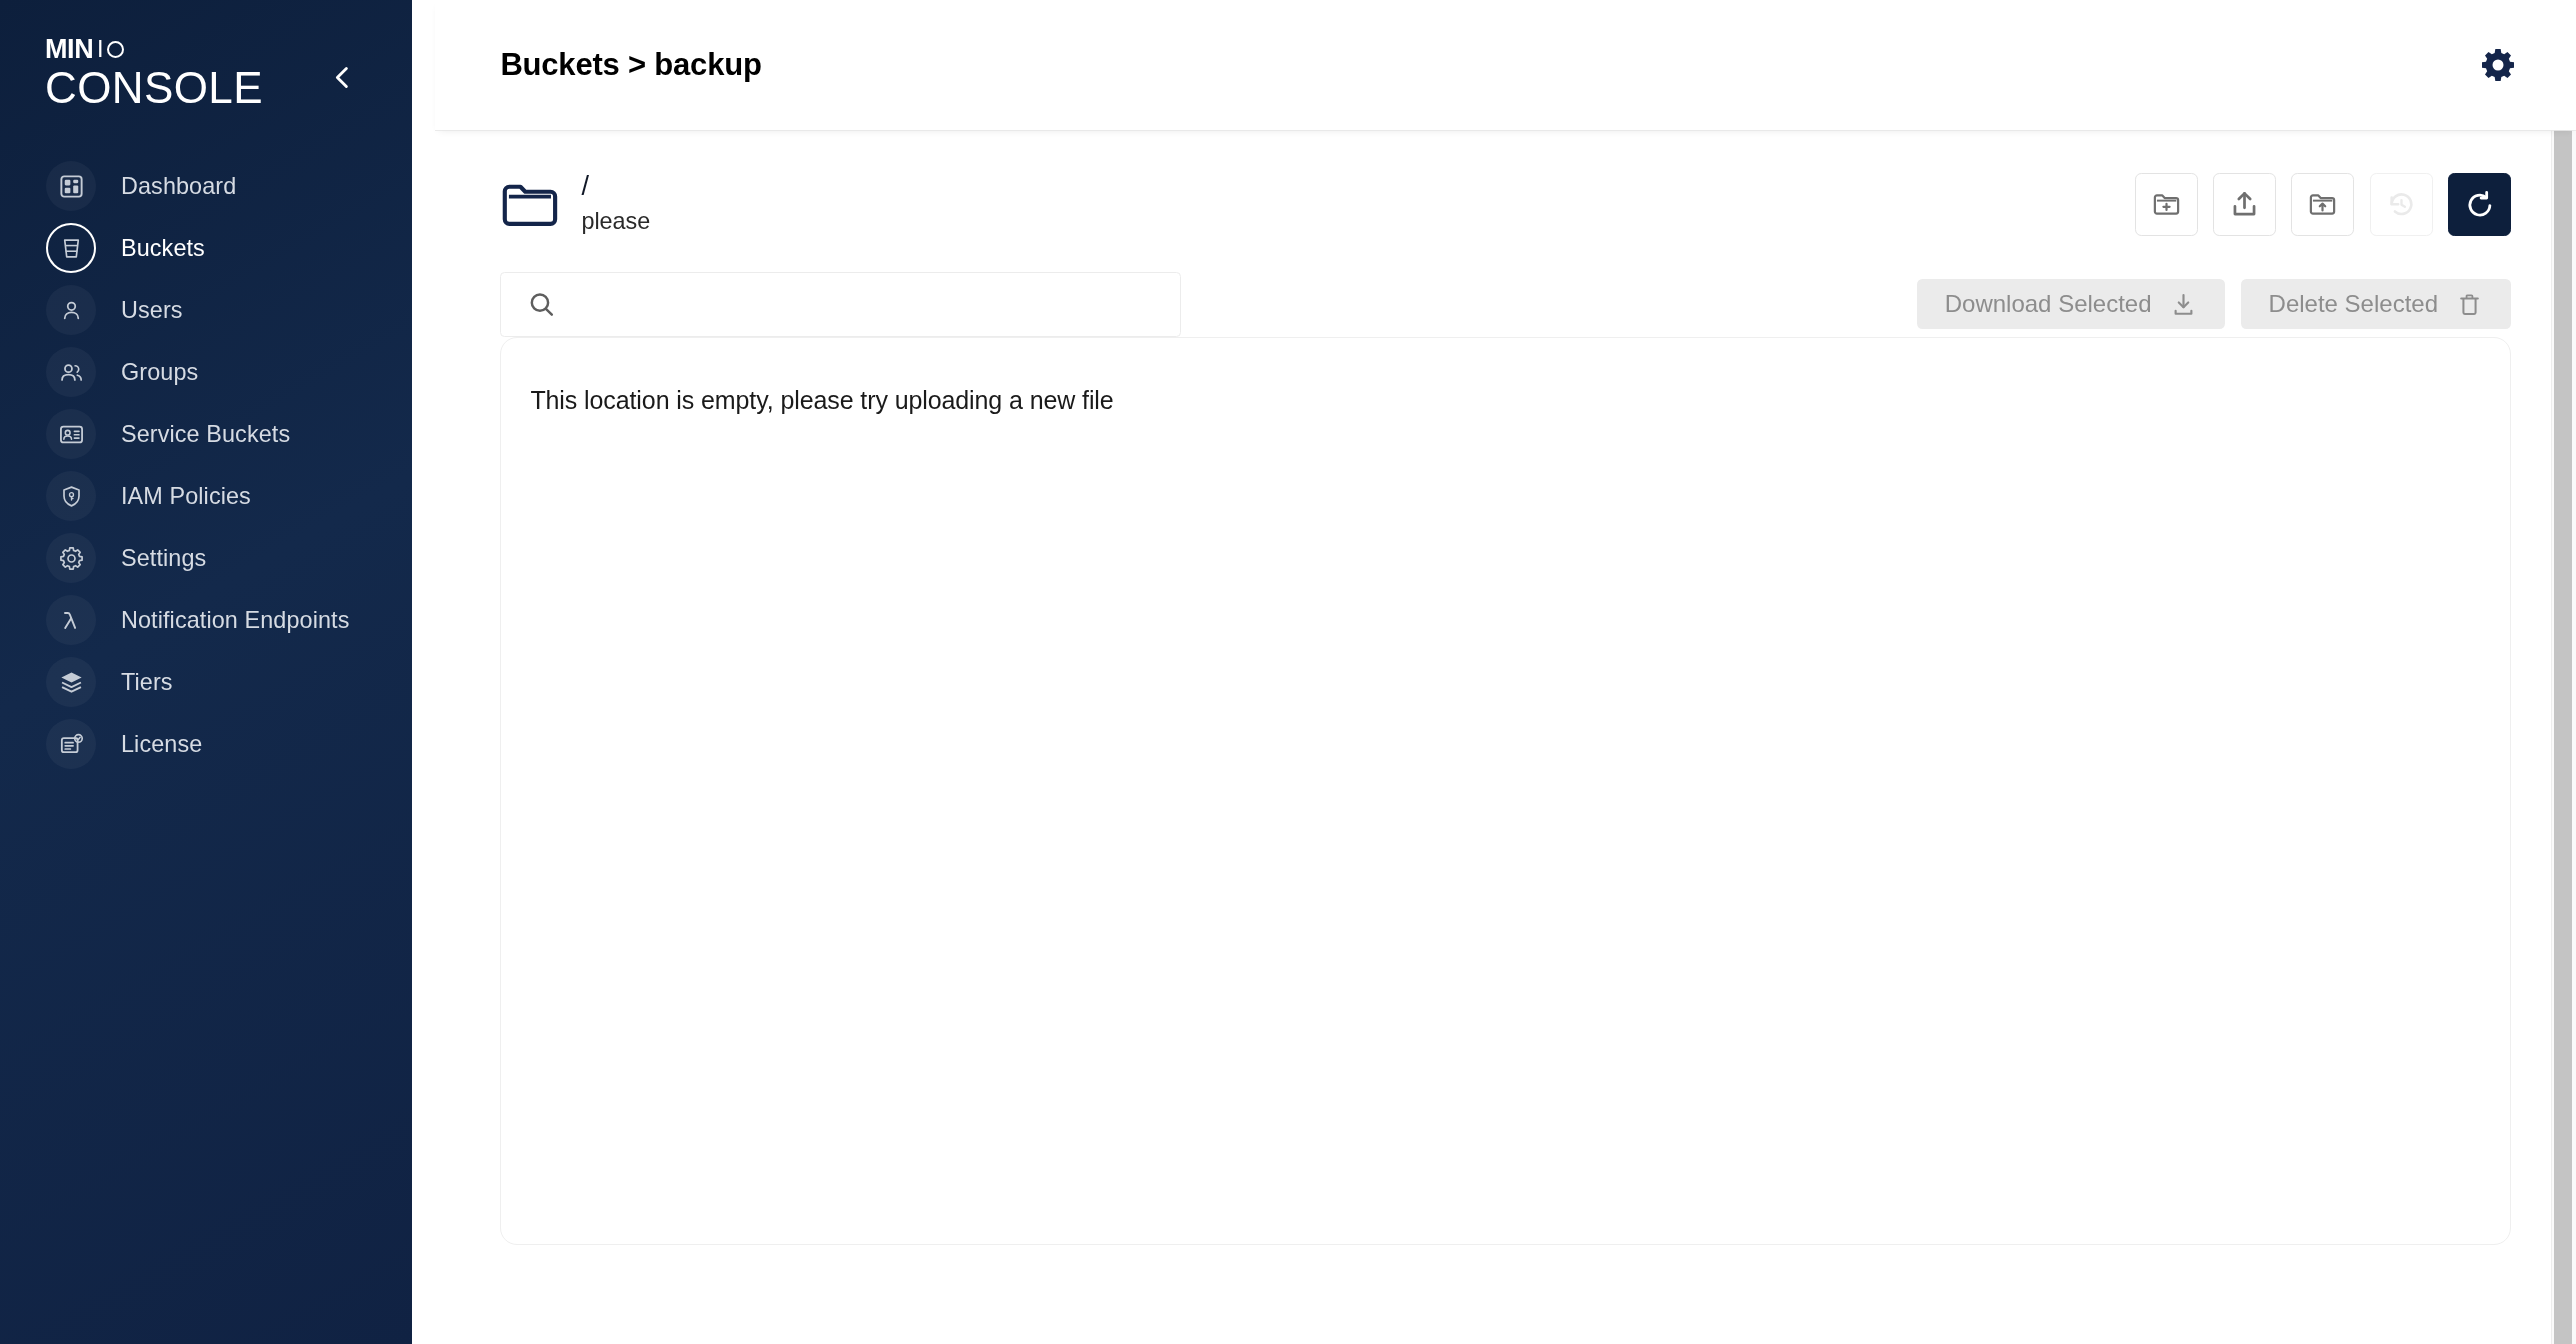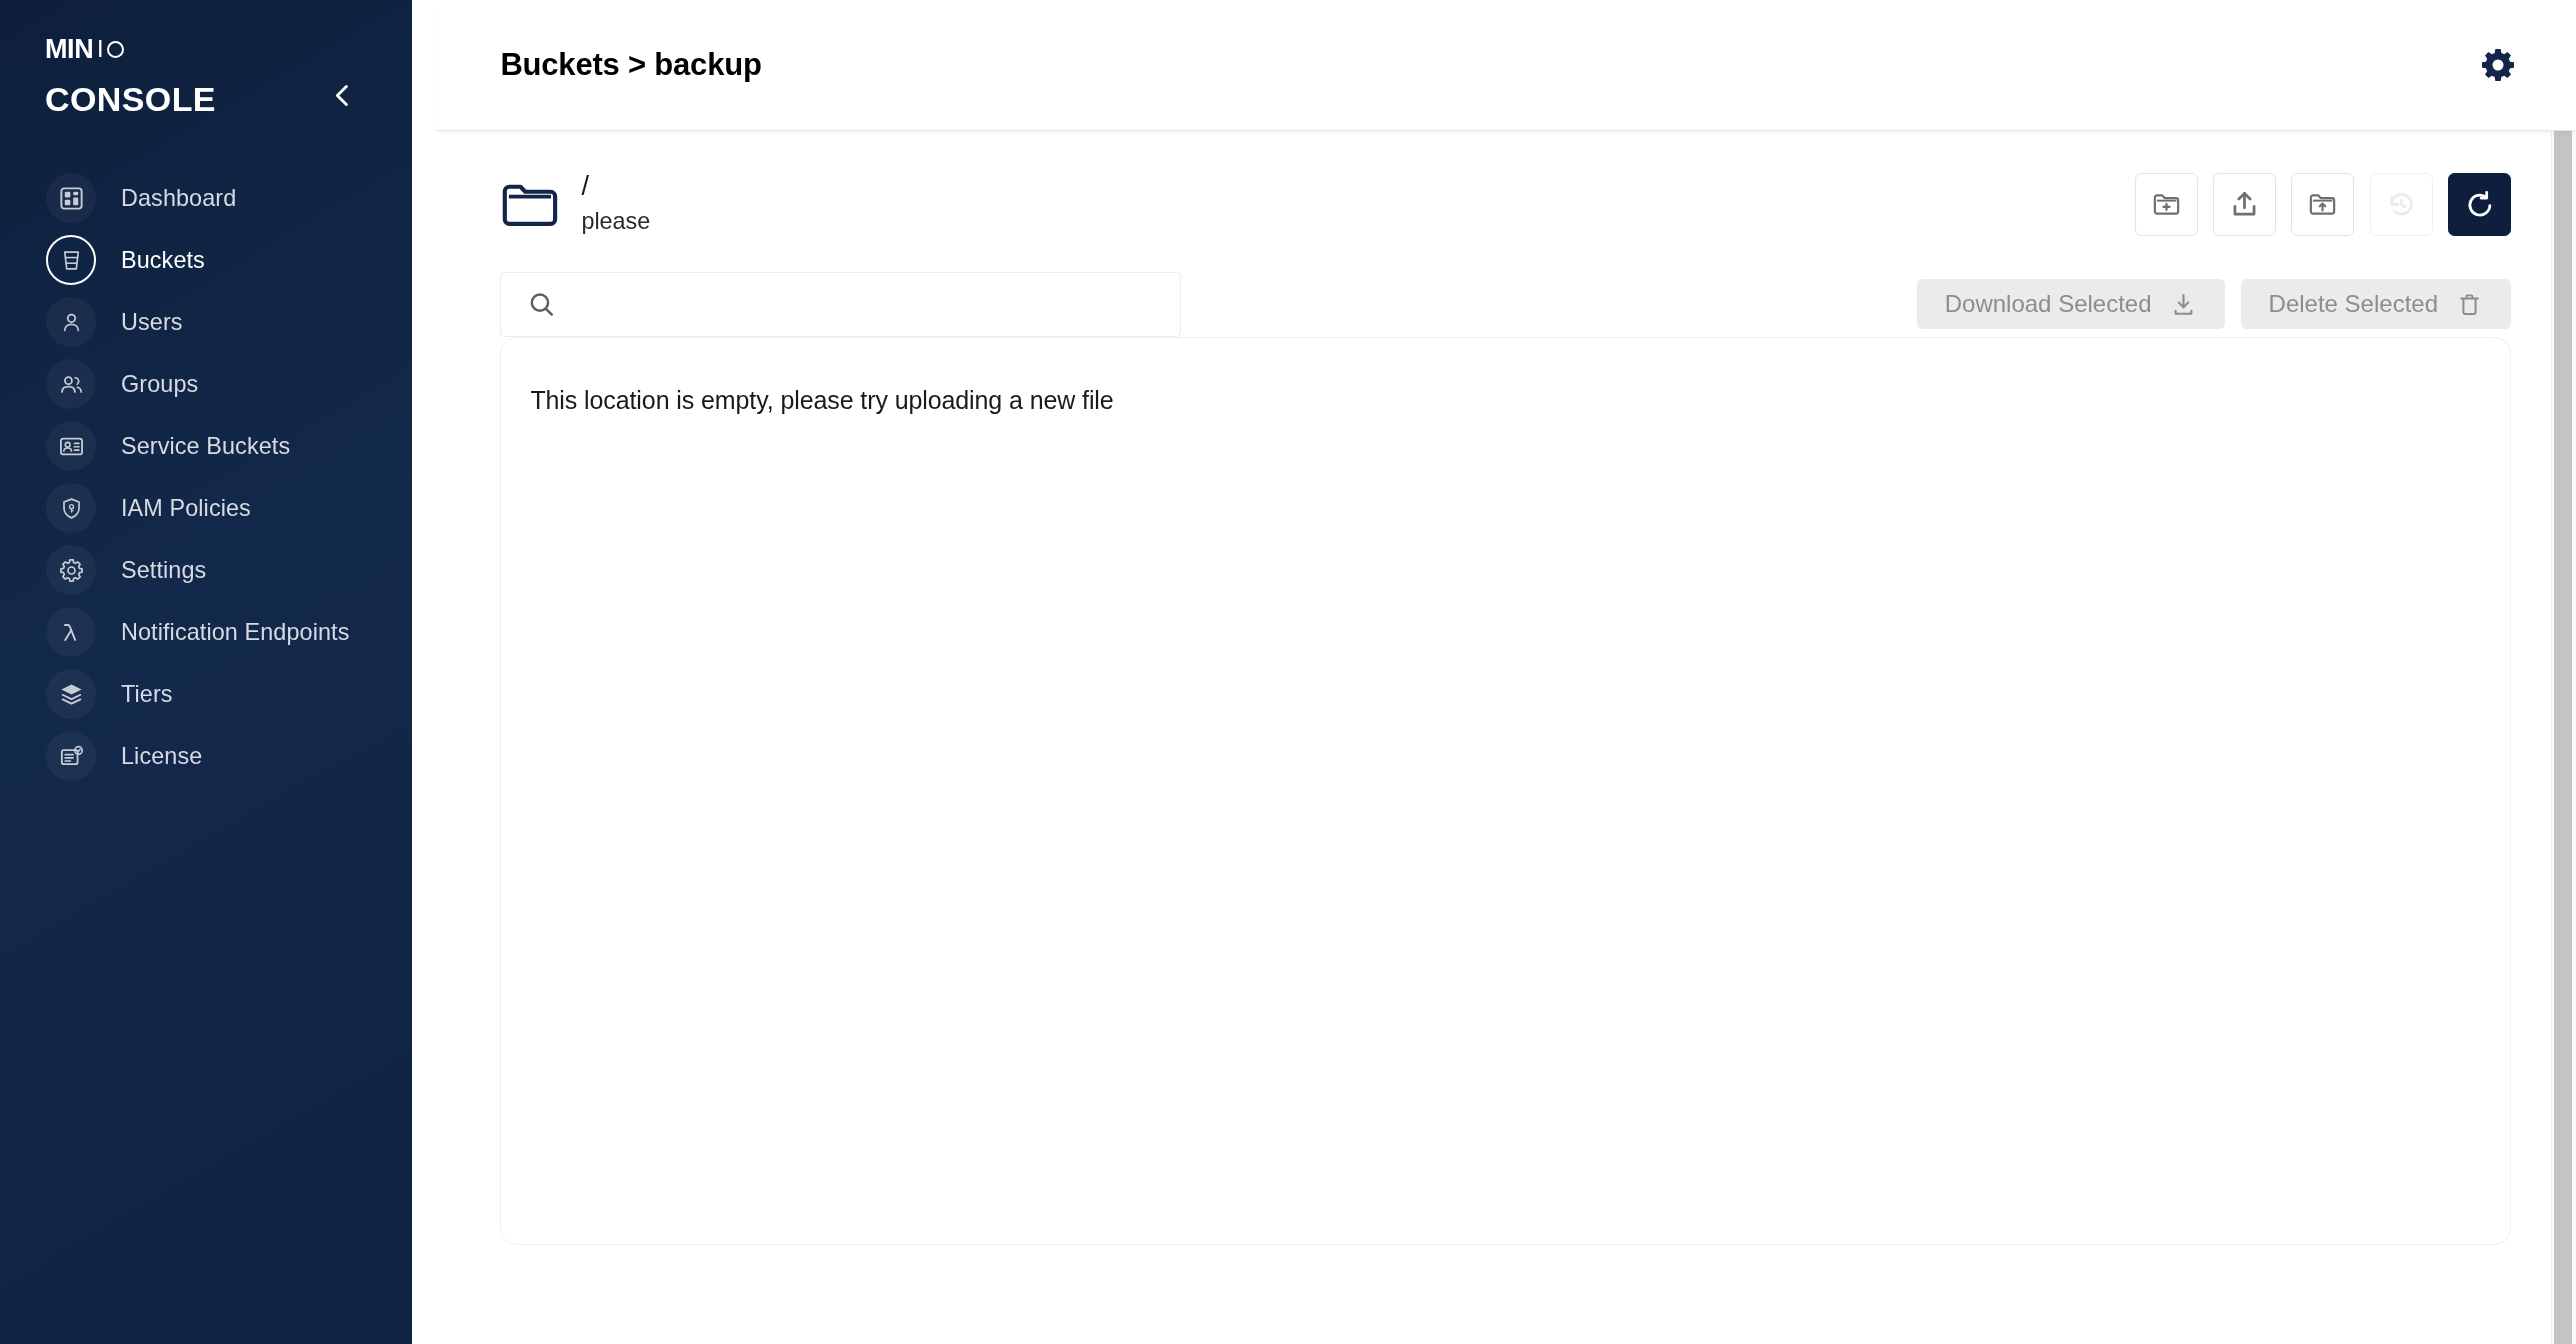--- a/index.html
+++ b/index.html
@@ -12,42 +12,42 @@
   .app { display: flex; width: 2576px; height: 1345px; position: relative; }
 
   
   .sidebar {
     width: 412px; height: 1345px; flex: 0 0 412px;
     background: linear-gradient(150deg, #0d1f3c 0%, #13294b 45%, #102243 100%);
     position: relative; overflow: hidden;
   }
   .brand {
     padding: 38px 0 0 45px;
-    display: flex; align-items: flex-end; justify-content: space-between; gap: 20px;
+    display: flex; align-items: flex-start; justify-content: space-between; gap: 20px;
   }
   .brand-logo { display: flex; flex-direction: column; }
   .logo-top {
     display: flex; align-items: center; gap: 0.9px;
     height: 23.4px;
   }
   .logo-min {
     color: #ffffff; font-size: 27px; font-weight: 700;
     letter-spacing: -0.4px; line-height: 23.4px;
   }
   .logo-i {
     color: #ffffff; font-size: 23.4px; font-weight: 300;
     line-height: 23.4px; margin-left: 2.7px;
   }
   .logo-o {
     width: 17px; height: 17px; border: 2.7px solid #ffffff;
     border-radius: 50%; margin-left: 2.7px;
   }
   .logo-console {
-    color: #ffffff; font-size: 34px; font-weight: 700;
-    letter-spacing: 0.4px; line-height: 49px; margin-top: 14px;
+    color: #ffffff; font-size: 44px; font-weight: 400;
+    letter-spacing: 0.4px; line-height: 49px; margin-top: 2px;
   }
   .collapse-btn {
     width: 58px; height: 58px; margin-right: 41px; margin-top: 10.8px;
     display: flex; align-items: center; justify-content: center;
     cursor: pointer;
   }
 
   .nav { margin-top: 43px; }
   .nav-item {
     display: flex; align-items: center;

